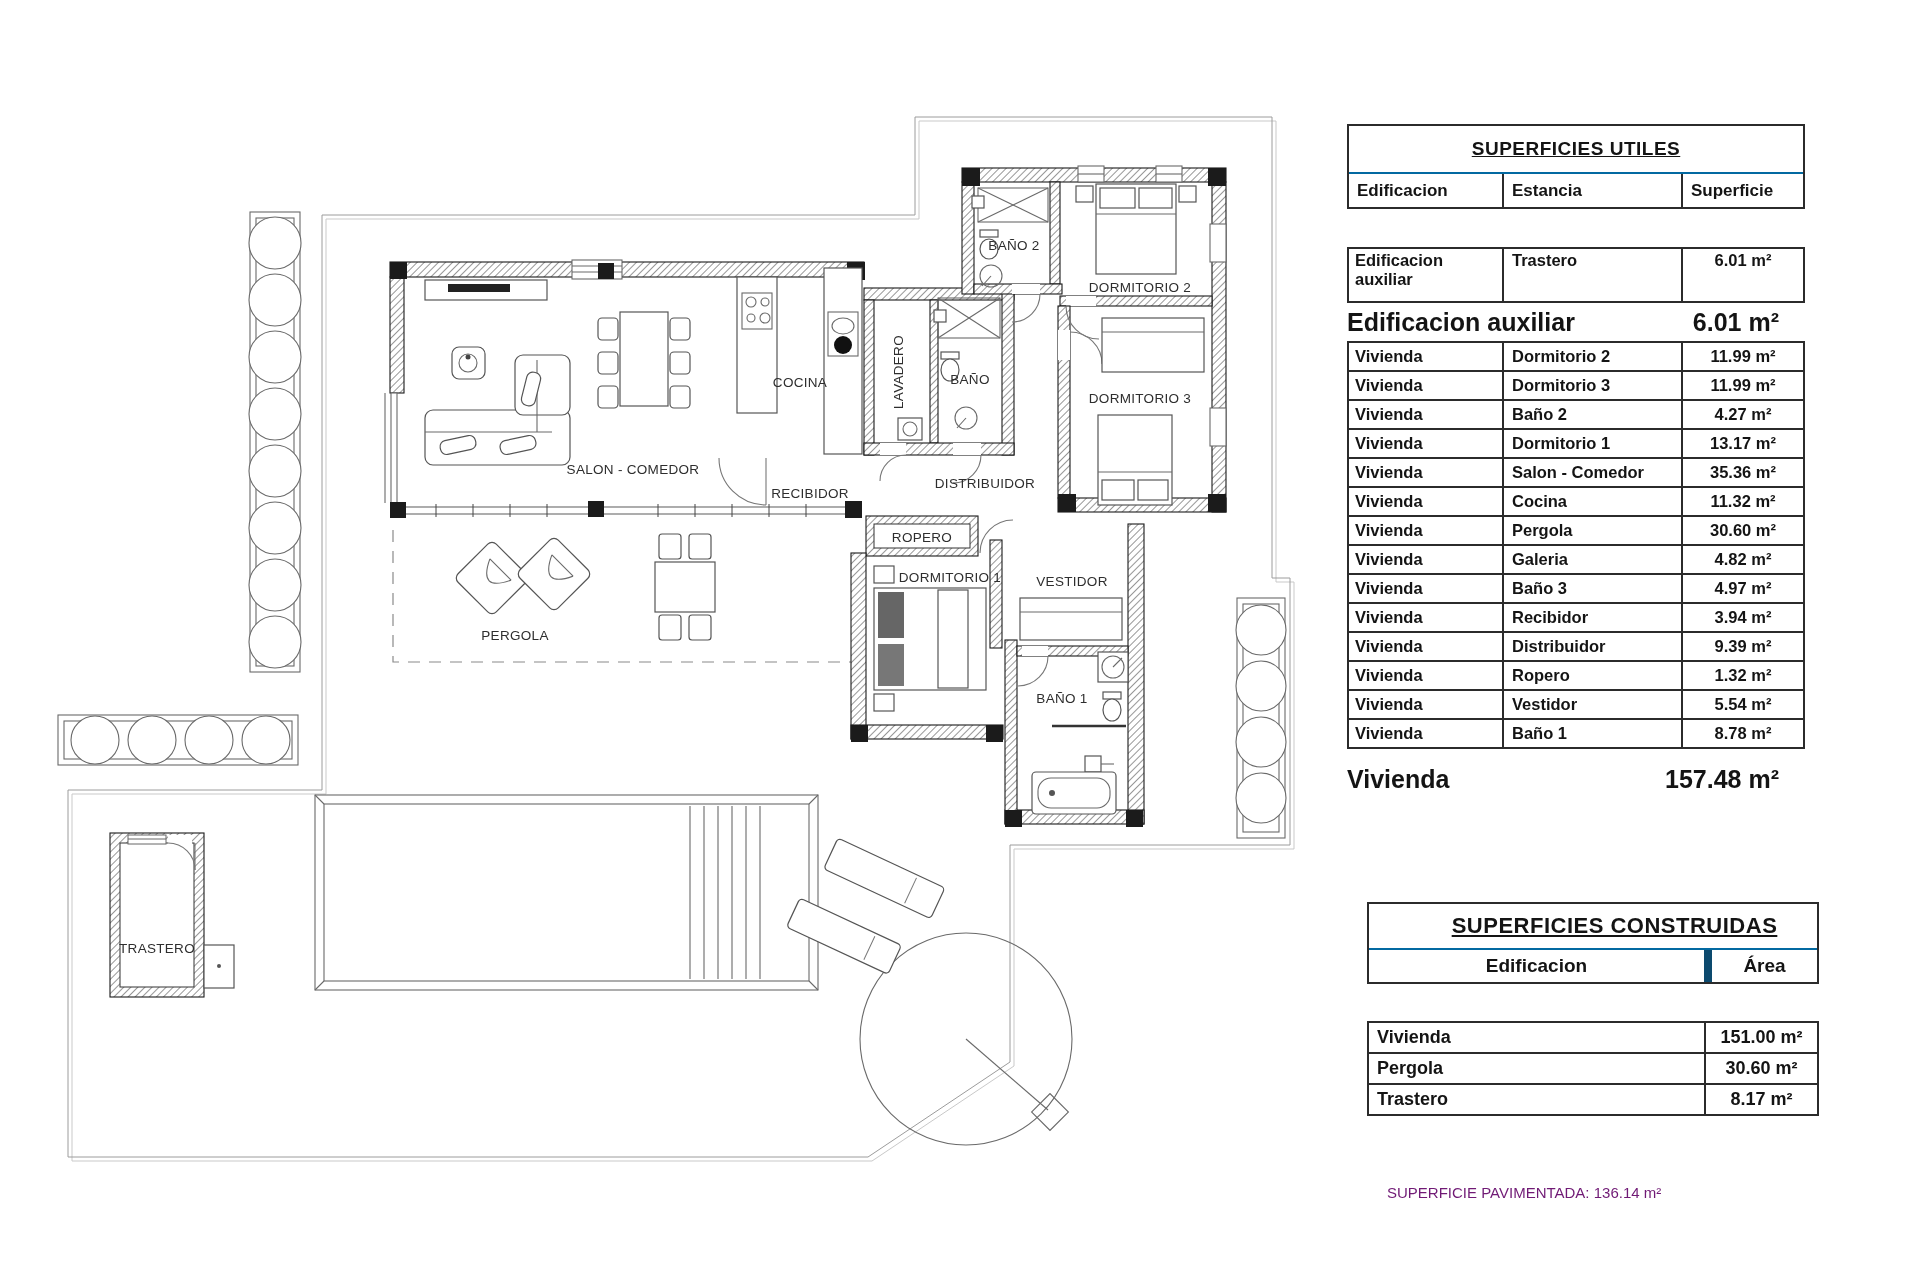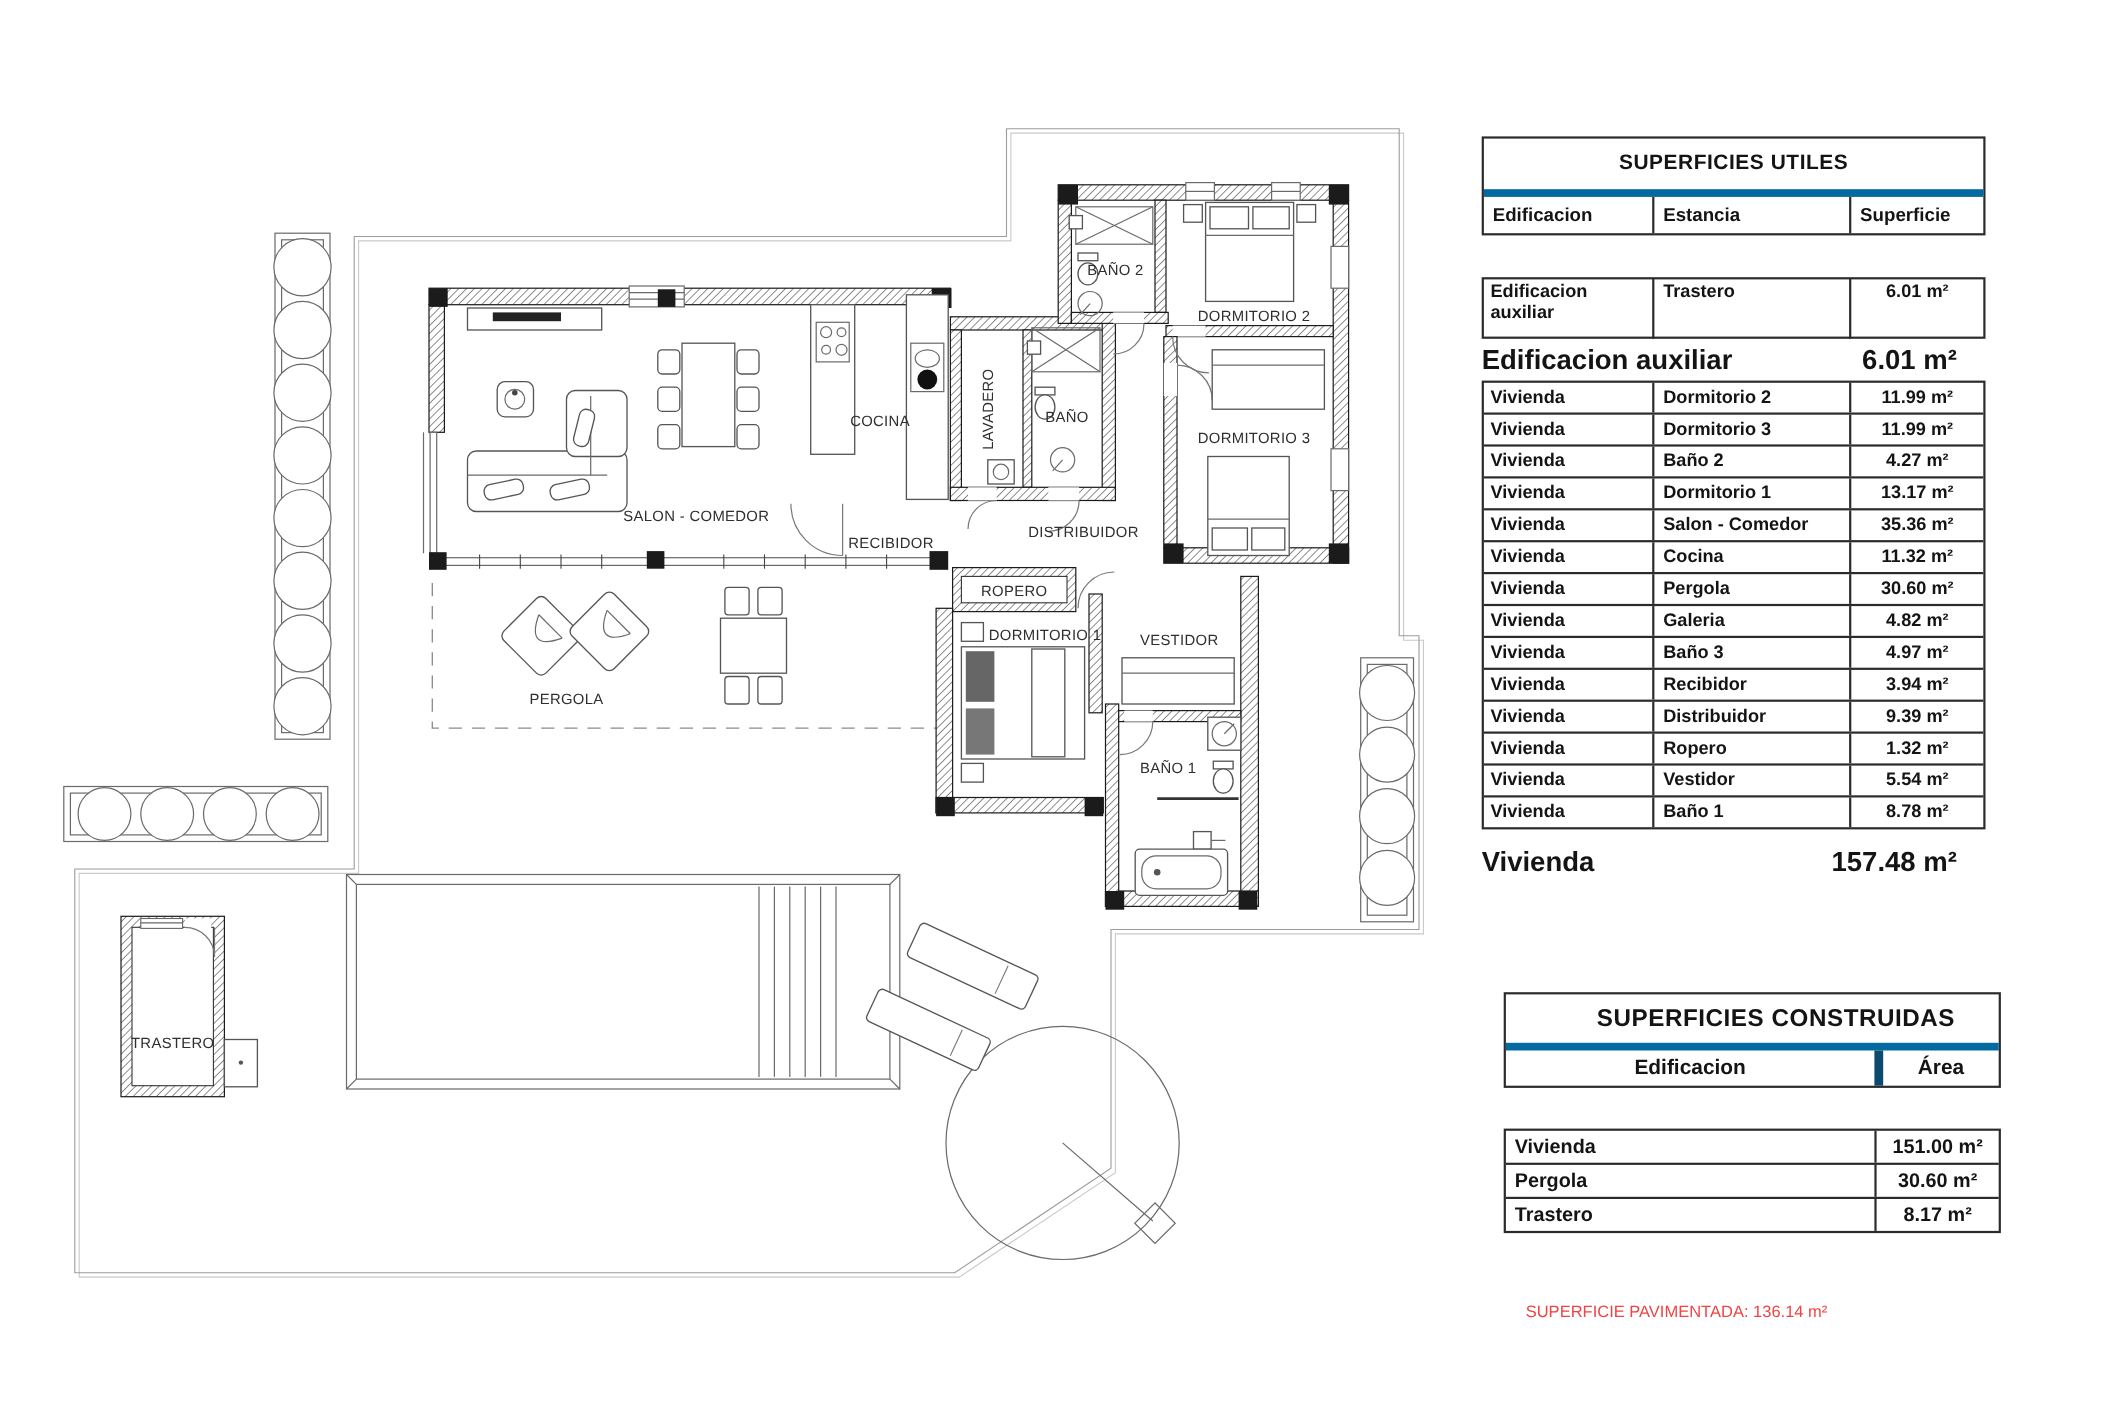--- a/index.html
+++ b/index.html
@@ -6,21 +6,21 @@
   .canvas{position:relative;width:1920px;height:1280px;background:#fff;overflow:hidden;
           font-family:"Liberation Sans",sans-serif;color:#111;}
   svg text{font-family:"Liberation Sans",sans-serif;}
 
   
   .panel{position:absolute;font-weight:bold;color:#141414;}
   .p1{left:1347px;top:124px;width:458px;}
   .p2{left:1367px;top:902px;width:452px;}
 
   .hdrbox{border:2px solid #2b2b2b;}
-  .titlerow{display:flex;align-items:center;justify-content:center;border-bottom:7px solid #0369a1;}
+  .titlerow{display:flex;align-items:center;justify-content:center;border-bottom:2px solid #0369a1;text-decoration:underline;}
   .p1 .titlerow{height:46px;font-size:19px;letter-spacing:.5px;}
   .p2 .titlerow{height:44px;font-size:22px;letter-spacing:.5px;padding-left:43px;}
   .colrow{display:grid;align-items:center;}
   .p1 .colrow{grid-template-columns:153px 179px 1fr;height:33px;font-size:17px;}
   .p2 .colrow{grid-template-columns:335px 1fr;height:32px;font-size:19px;text-align:center;}
   .p1 .colrow span{padding-left:8px;border-left:2px solid #2b2b2b;height:100%;display:flex;align-items:center;}
   .p1 .colrow span:first-child{border-left:none;}
   .p2 .colrow span{border-left:8px solid #0c4a6e;height:100%;display:flex;align-items:center;justify-content:center;}
   .p2 .colrow span:first-child{border-left:none;}
 
@@ -43,21 +43,21 @@
   .st-viv{height:44px;padding-top:8px;}
   .totalrow{display:flex;justify-content:space-between;align-items:center;font-size:25px;height:40px;}
   .totalrow .v{padding-right:22px;}
 
   .p2 .t-row{grid-template-columns:335px 1fr;height:29px;font-size:18px;}
   .p2 .t-row .c{padding-left:8px;}
   .p2 .t-row .c.num{justify-content:center;padding-left:0;}
   .p2 .totalrow{font-size:24px;height:44px;padding-top:6px;}
   .p2 .totalrow .v{padding-right:2px;}
 
-  .footnote{position:absolute;left:1387px;top:1184px;font-size:15px;font-weight:400;color:#ef4444;}
+  .footnote{position:absolute;left:1387px;top:1184px;font-size:15px;font-weight:400;color:#701a75;}
 
   
   .plan{position:absolute;left:0;top:0;}
   .wall{fill:url(#hatch);stroke:#1b1b1b;stroke-width:1.1;}
   .post{fill:#1b1b1b;}
   .site{fill:none;stroke:#9c9c9c;stroke-width:1;}
   .site2{fill:none;stroke:#c9c9c9;stroke-width:1;}
   .thin{fill:#fff;stroke:#6a6a6a;stroke-width:1.1;}
   .thinNF{fill:none;stroke:#6a6a6a;stroke-width:1.1;}
   .furn{fill:#fff;stroke:#555;stroke-width:1.2;}

